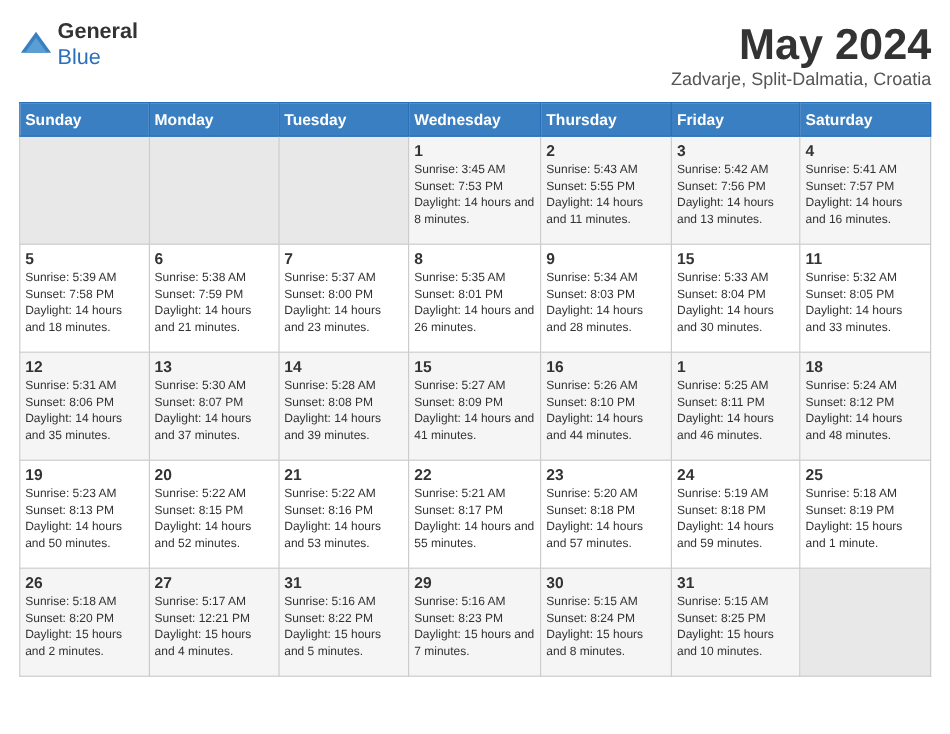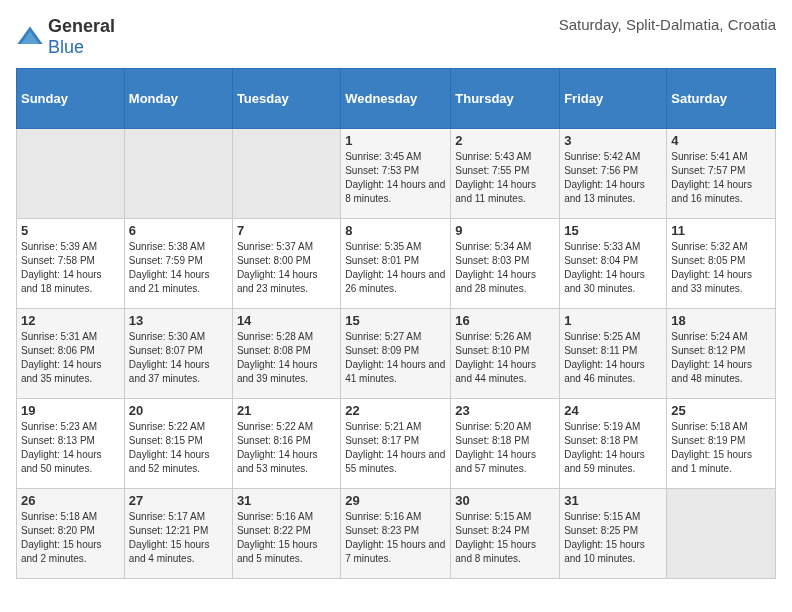--- a/index.html
+++ b/index.html
@@ -49,21 +49,21 @@
       color: #555;
     }
     table {
       width: 100%;
       border-collapse: collapse;
       font-size: 11px;
     }
     thead tr th {
       background-color: #3a7fc1;
       color: #fff;
-      padding: 22px 4px;
+      padding: 6px 4px;
       text-align: left;
       font-size: 13px;
       font-weight: bold;
       border: 1px solid #2a6fba;
     }
     tbody tr td {
       border: 1px solid #ccc;
       vertical-align: top;
       padding: 4px;
       width: 113px;
@@ -101,21 +101,22 @@
     <svg class="logo-icon" viewBox="0 0 40 40" xmlns="http://www.w3.org/2000/svg">
       <polygon points="20,5 38,30 2,30" fill="#3a7fc1"></polygon>
       <polygon points="20,12 33,30 7,30" fill="#5a9fd4"></polygon>
     </svg>
     <div>
       <span class="logo-text-general">General</span><br>
       <span class="logo-text-blue">Blue</span>
     </div>
   </div>
   <div class="title-block">
-    <div class="location-title">Saturday, Split-Dalmatia, Croatia</div>
+    <div class="month-title">May 2024</div>
+    <div class="location-title">Zadvarje, Split-Dalmatia, Croatia</div>
   </div>
 </div>
 
 <table>
   <thead>
     <tr>
     <th>Sunday</th>
         <th>Monday</th>
         <th>Tuesday</th>
         <th>Wednesday</th>
@@ -131,21 +132,21 @@
         <td class="empty-cell"></td>
         <td>
           <span class="day-number">1</span>
           <div class="day-info">Sunrise: 3:45 AM
 Sunset: 7:53 PM
 Daylight: 14 hours and 8 minutes.</div>
         </td>
         <td>
           <span class="day-number">2</span>
           <div class="day-info">Sunrise: 5:43 AM
-Sunset: 7:55 PM
+Sunset: 5:55 PM
 Daylight: 14 hours and 11 minutes.</div>
         </td>
         <td>
           <span class="day-number">3</span>
           <div class="day-info">Sunrise: 5:42 AM
 Sunset: 7:56 PM
 Daylight: 14 hours and 13 minutes.</div>
         </td>
         <td>
           <span class="day-number">4</span>

